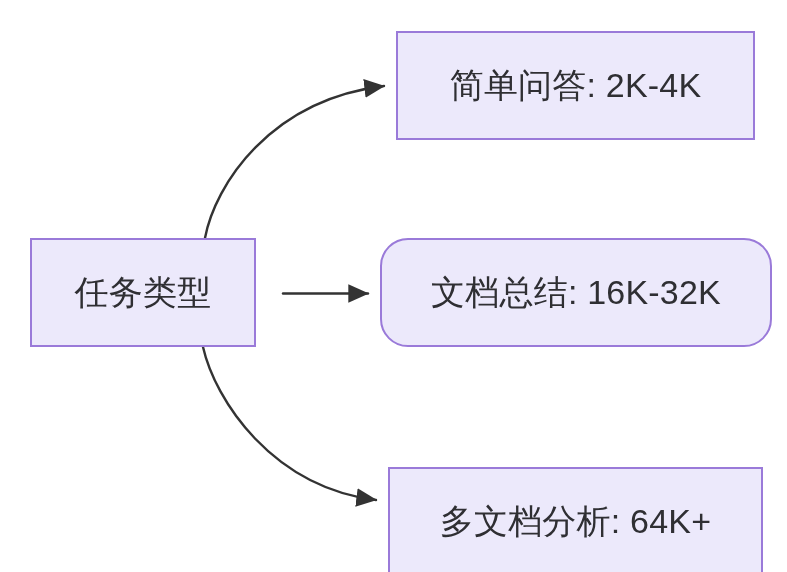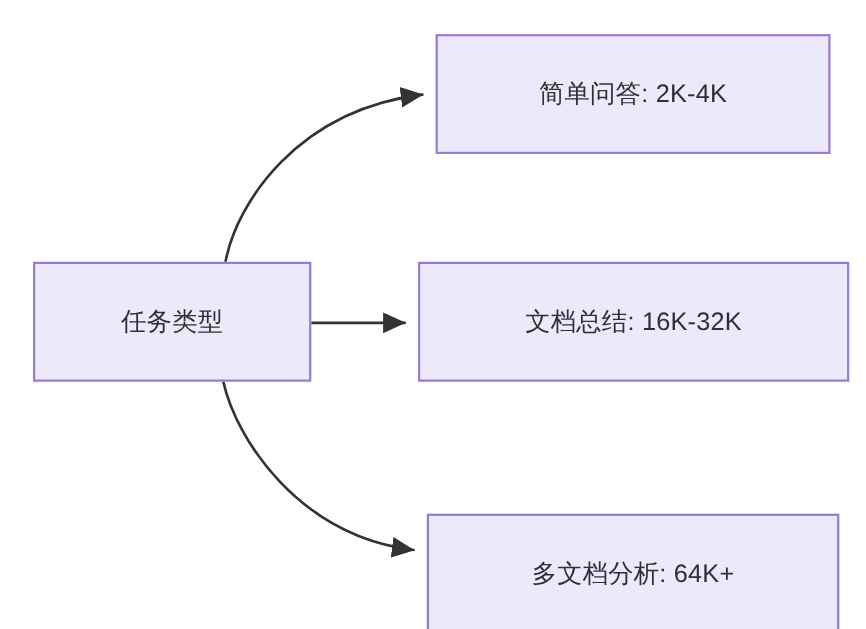--- a/index.html
+++ b/index.html
@@ -28,45 +28,46 @@
   }
   .node {
     position: absolute;
     box-sizing: border-box;
     background: #ece9fb;
     border: 2px solid #9a7ad9;
     display: flex;
     align-items: center;
     justify-content: center;
     color: #2f2f33;
-    font-size: 23px;
+    font-size: 34px;
     line-height: 1.2;
     letter-spacing: 0.2px;
     white-space: nowrap;
   }
   .node-label {
     display: block;
   }
   #node-root {
     left: 30px;
     top: 238px;
-    width: 253px;
+    width: 226px;
     height: 109px;
   }
   #node-simple-qa {
     left: 396px;
     top: 31px;
     width: 359px;
     height: 109px;
   }
   #node-doc-summary {
     left: 380px;
     top: 238px;
     width: 392px;
     height: 109px;
+    border-radius: 28px;
   }
   #node-multi-doc {
     left: 388px;
     top: 445px;
     width: 375px;
     height: 109px;
     margin-top: 22px;
   }
 </style>
 </head>

